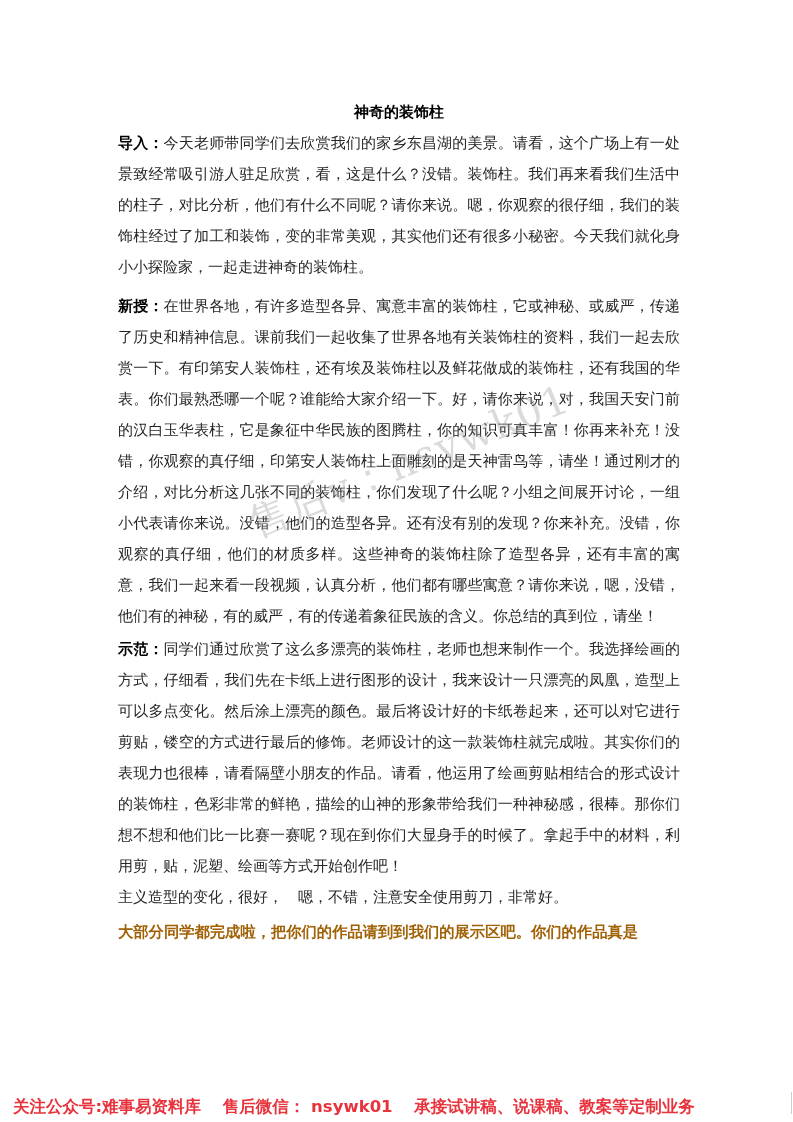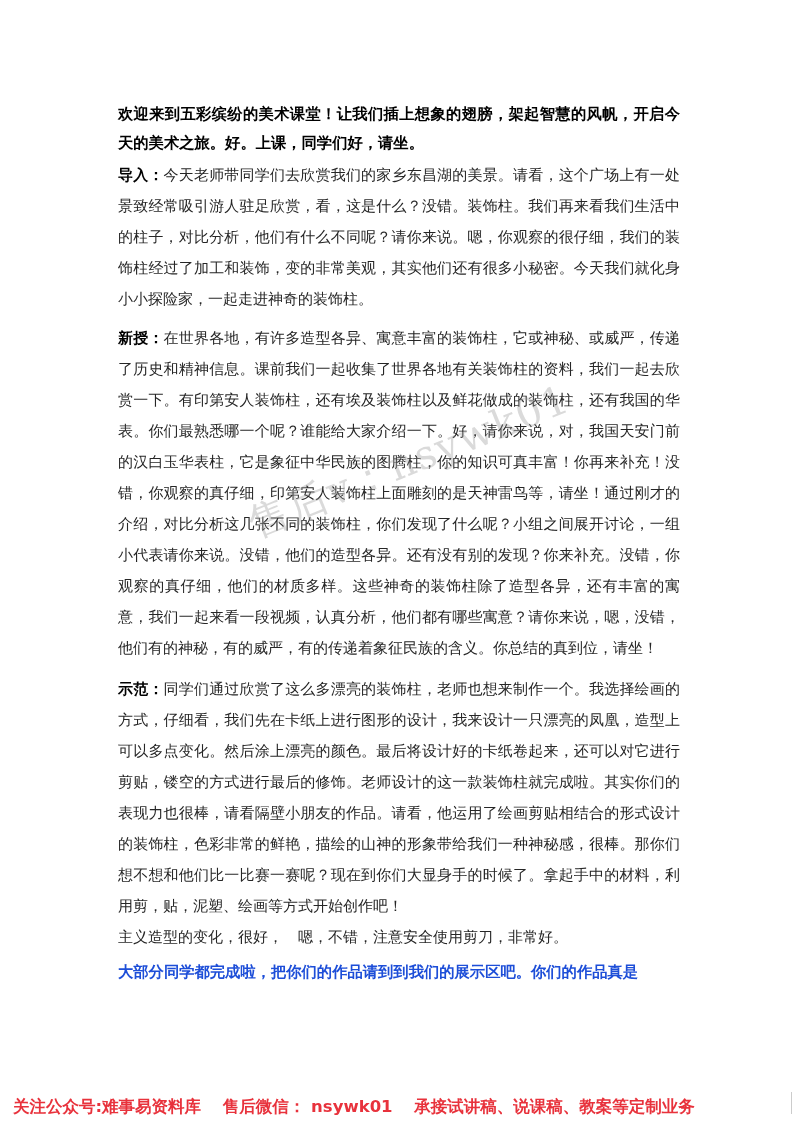--- a/index.html
+++ b/index.html
@@ -43,33 +43,33 @@
     font-size: 15px;
     line-height: 31px;
     margin: 0;
     text-align: justify;
     color: #262626;
   }
   .para.spaced {
     margin-top: 8px;
   }
   .para.tight {
-    margin-top: 10px;
+    margin-top: 2px;
   }
   .label {
     font-family: "DejaVu Sans", "Liberation Sans", sans-serif;
     font-weight: bold;
     color: #000000;
   }
   .closing {
     font-family: "DejaVu Sans", "Liberation Sans", sans-serif;
     font-weight: bold;
     font-size: 15.3px;
     line-height: 31px;
-    color: #1d4ed8;
+    color: #a16207;
     margin: 4px 0 0 0;
     text-align: justify;
   }
   .watermark {
     position: absolute;
     left: 240px;
     top: 500px;
     font-family: "DejaVu Serif", "Liberation Serif", serif;
     font-size: 40px;
     color: rgba(150,150,150,0.35);
@@ -103,22 +103,22 @@
     top: 1092px;
     width: 1px;
     height: 22px;
     background: #cccccc;
   }
 </style>
 </head>
 <body>
 
 <div class="page">
+  <h1 class="title">神奇的装饰柱</h1>
 
-  <p class="intro">欢迎来到五彩缤纷的美术课堂！让我们插上想象的翅膀，架起智慧的风帆，开启今天的美术之旅。好。上课，同学们好，请坐。</p>
 
   <p class="para" style="margin-top:2px;">
     <span class="label">导入：</span><span>今天老师带同学们去欣赏我们的家乡东昌湖的美景。请看，这个广场上有一处景致经常吸引游人驻足欣赏，看，这是什么？没错。装饰柱。我们再来看我们生活中的柱子，对比分析，他们有什么不同呢？请你来说。嗯，你观察的很仔细，我们的装饰柱经过了加工和装饰，变的非常美观，其实他们还有很多小秘密。今天我们就化身小小探险家，一起走进神奇的装饰柱。</span>
   </p>
 
   <p class="para spaced">
     <span class="label">新授：</span><span>在世界各地，有许多造型各异、寓意丰富的装饰柱，它或神秘、或威严，传递了历史和精神信息。课前我们一起收集了世界各地有关装饰柱的资料，我们一起去欣赏一下。有印第安人装饰柱，还有埃及装饰柱以及鲜花做成的装饰柱，还有我国的华表。你们最熟悉哪一个呢？谁能给大家介绍一下。好，请你来说，对，我国天安门前的汉白玉华表柱，它是象征中华民族的图腾柱，你的知识可真丰富！你再来补充！没错，你观察的真仔细，印第安人装饰柱上面雕刻的是天神雷鸟等，请坐！通过刚才的介绍，对比分析这几张不同的装饰柱，你们发现了什么呢？小组之间展开讨论，一组小代表请你来说。没错，他们的造型各异。还有没有别的发现？你来补充。没错，你观察的真仔细，他们的材质多样。这些神奇的装饰柱除了造型各异，还有丰富的寓意，我们一起来看一段视频，认真分析，他们都有哪些寓意？请你来说，嗯，没错，他们有的神秘，有的威严，有的传递着象征民族的含义。你总结的真到位，请坐！</span>
   </p>
 
   <p class="para tight">

